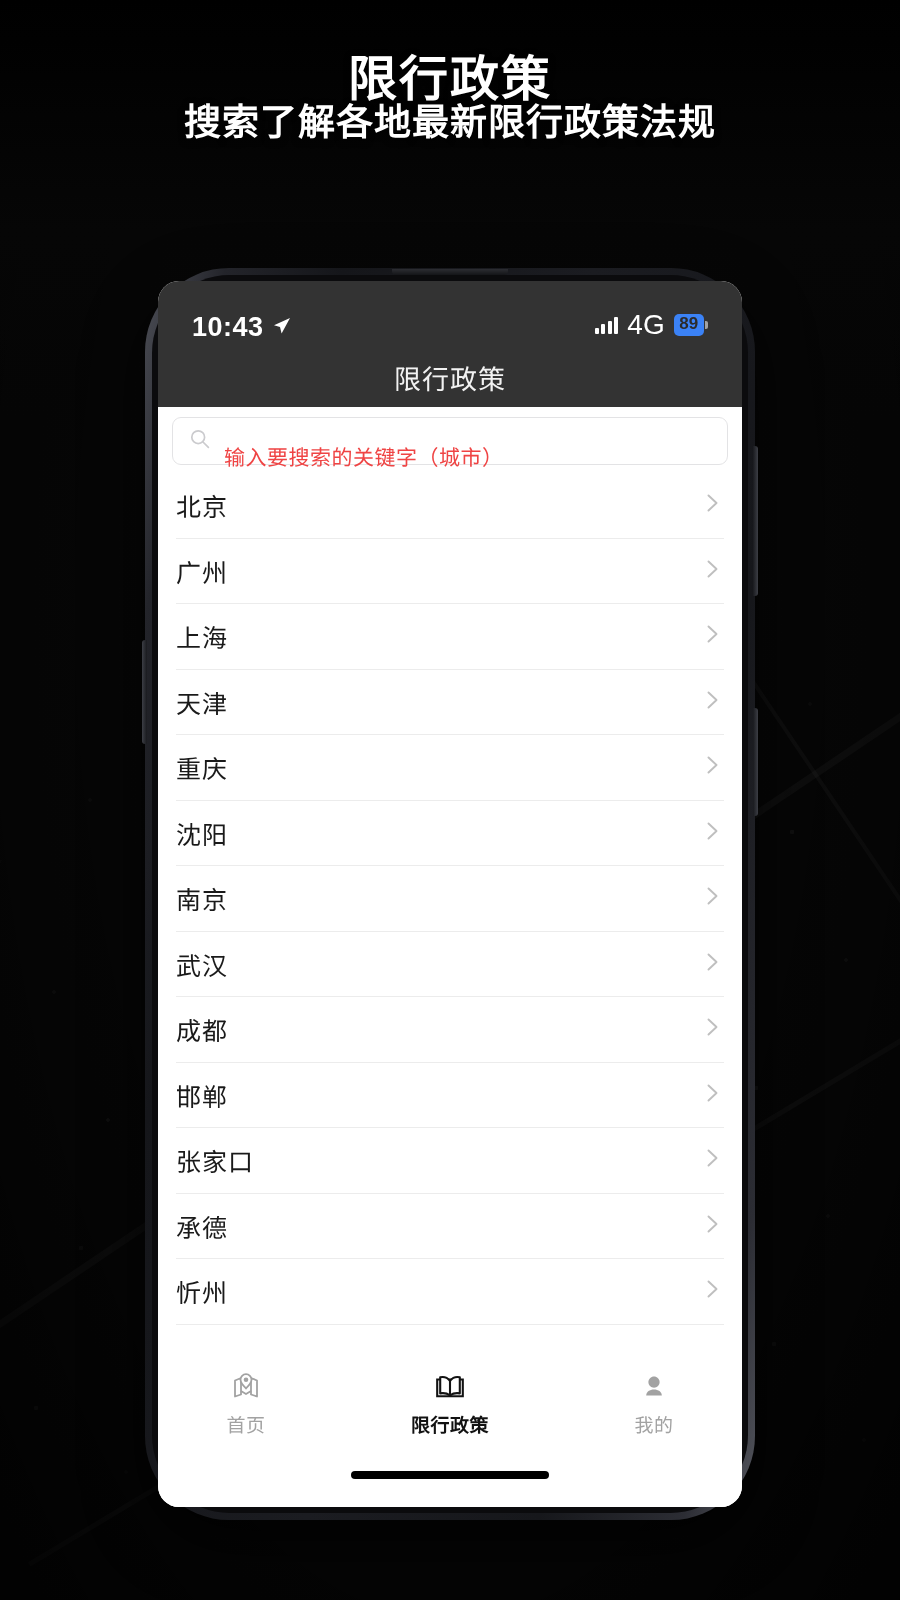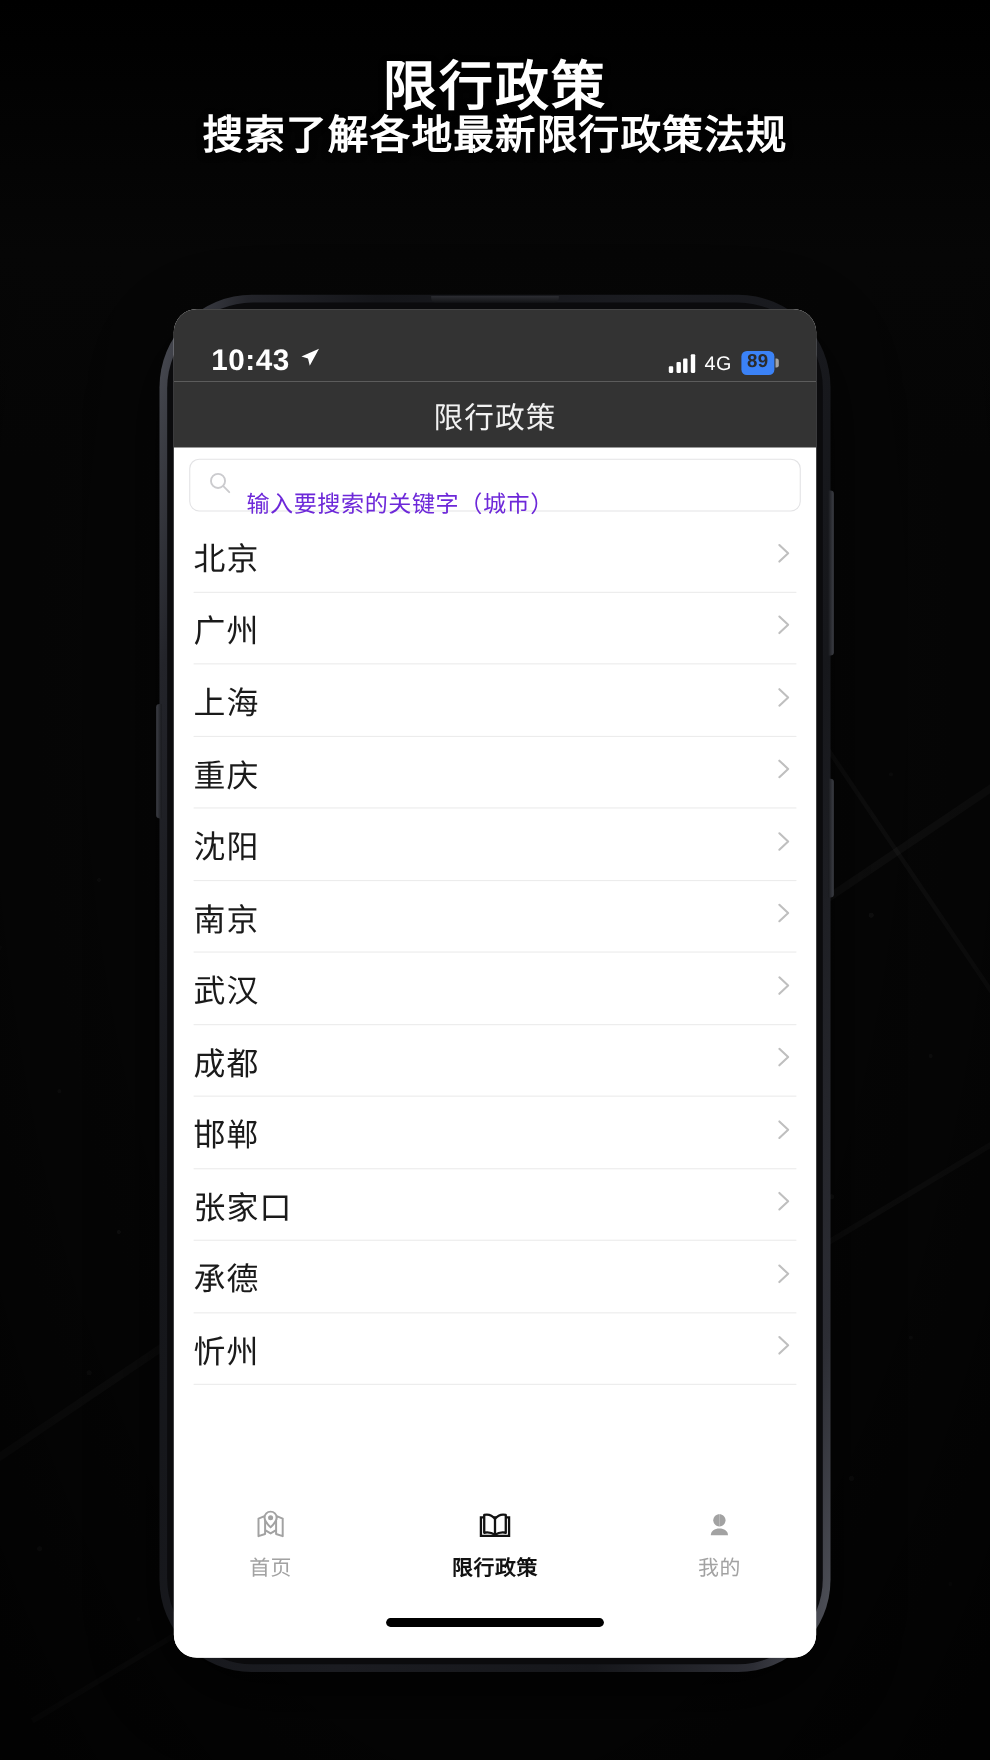--- a/index.html
+++ b/index.html
@@ -131,21 +131,21 @@
   .sb-left{ display:flex; align-items:center; gap:7px; }
   .sb-time{ font-size:27px; font-weight:bold; letter-spacing:.5px; line-height:1; }
   .loc-arrow{ display:block; }
   .sb-right{ display:flex; align-items:center; gap:9px; }
   .bars{ display:flex; align-items:flex-end; gap:2.5px; height:17px; }
   .bars i{ display:block; width:4px; background:#fff; border-radius:1px; }
   .bars i:nth-child(1){ height:6px; }
   .bars i:nth-child(2){ height:9.5px; }
   .bars i:nth-child(3){ height:13px; }
   .bars i:nth-child(4){ height:17px; }
-  .sb-net{ font-size:18px; font-weight:normal; letter-spacing:.3px; }
+  .sb-net{ font-size:28px; font-weight:normal; letter-spacing:.3px; }
   .batt{ display:flex; align-items:center; }
   .batt-body{
     background:#3b82f6; color:#2b2b2b; font-size:17px; font-weight:bold;
     border-radius:5px; padding:1px 5px 2px 5px; line-height:1.1;
     letter-spacing:.2px;
   }
   .batt-cap{ width:3px; height:8px; background:rgba(255,255,255,.55); border-radius:0 2px 2px 0; margin-left:1.5px; }
 
   
   .navbar{
@@ -154,30 +154,30 @@
   }
   .navbar .nav-title{ color:#f2f2f2; font-size:27px; letter-spacing:1px; }
 
   
   .searchwrap{ flex:0 0 66px; background:#fff; padding:10px 14px 0 14px; }
   .searchbox{
     height:48px; border:1px solid #e3e3e5; border-radius:9px;
     display:flex; align-items:center; gap:12px; padding:0 15px;
     background:#fff;
   }
-  .searchbox .ph{ color:#6d28d9; font-size:21px; letter-spacing:.5px;margin-top:29px; }
+  .searchbox .ph{ color:#ef4444; font-size:21px; letter-spacing:.5px;margin-top:29px; }
 
   
   .citylist{ flex:1 1 auto; background:#fff; overflow:hidden; }
   .row{
     height:65.5px; margin:0 18px;
     display:flex; align-items:center; justify-content:space-between;
     border-bottom:1px solid #ececec;
   }
-  .row .city{ font-size:29px; color:#1a1a1a; letter-spacing:1px;text-align:right; }
+  .row .city{ font-size:25px; color:#1a1a1a; letter-spacing:1px;text-align:right; }
   .chev{ display:block; }
 
   
   .tabbar{
     flex:0 0 104px; background:#fff;
     display:flex; align-items:flex-start; justify-content:space-around;
     padding-top:8px;
     position:relative; z-index:2;gap:28px;
   }
   .tab{ width:150px; display:flex; flex-direction:column; align-items:center; gap:7px; }
@@ -272,20 +272,26 @@
               <polyline points="8.5,4.5 16.5,12 8.5,19.5" fill="none" stroke="#bfbfbf" stroke-width="1.9" stroke-linecap="round" stroke-linejoin="round"></polyline>
             </svg></span>
         </div>
         <div class="row">
           <span class="city">上海</span>
           <span class="chev"><svg width="24" height="24" viewBox="0 0 24 24">
               <polyline points="8.5,4.5 16.5,12 8.5,19.5" fill="none" stroke="#bfbfbf" stroke-width="1.9" stroke-linecap="round" stroke-linejoin="round"></polyline>
             </svg></span>
         </div>
         <div class="row">
+          <span class="city">天津</span>
+          <span class="chev"><svg width="24" height="24" viewBox="0 0 24 24">
+              <polyline points="8.5,4.5 16.5,12 8.5,19.5" fill="none" stroke="#bfbfbf" stroke-width="1.9" stroke-linecap="round" stroke-linejoin="round"></polyline>
+            </svg></span>
+        </div>
+        <div class="row">
           <span class="city">重庆</span>
           <span class="chev"><svg width="24" height="24" viewBox="0 0 24 24">
               <polyline points="8.5,4.5 16.5,12 8.5,19.5" fill="none" stroke="#bfbfbf" stroke-width="1.9" stroke-linecap="round" stroke-linejoin="round"></polyline>
             </svg></span>
         </div>
         <div class="row">
           <span class="city">沈阳</span>
           <span class="chev"><svg width="24" height="24" viewBox="0 0 24 24">
               <polyline points="8.5,4.5 16.5,12 8.5,19.5" fill="none" stroke="#bfbfbf" stroke-width="1.9" stroke-linecap="round" stroke-linejoin="round"></polyline>
             </svg></span>

